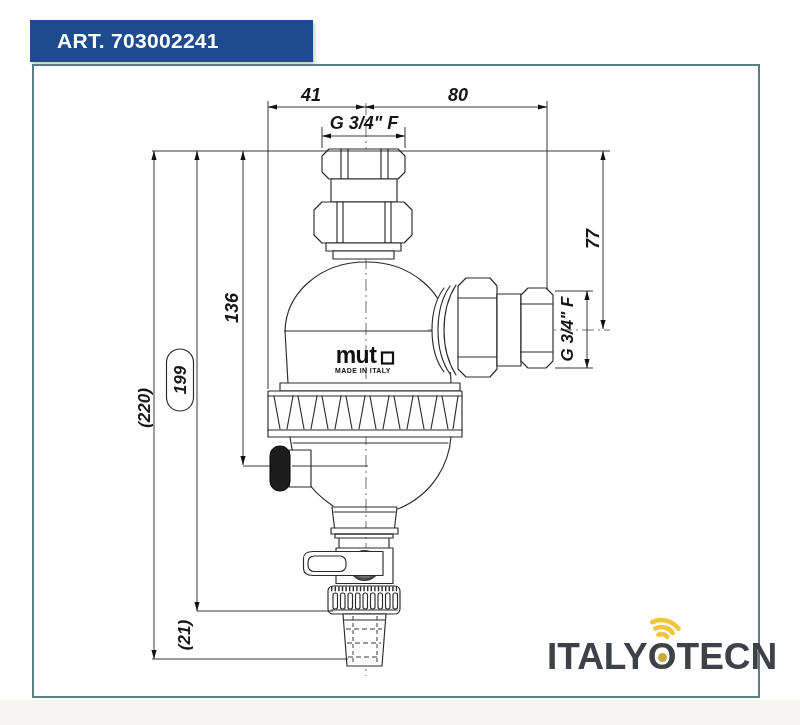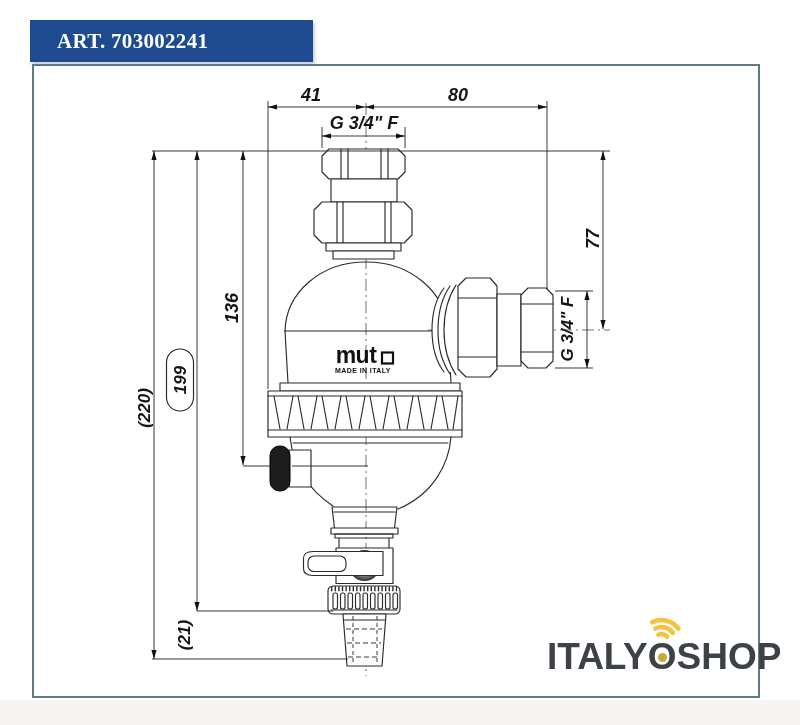--- a/index.html
+++ b/index.html
@@ -2,21 +2,21 @@
 <html><head>
 <meta charset="utf-8">
 <style>
   html,body{margin:0;padding:0;background:#ffffff;}
   .stage{position:relative;width:800px;height:725px;background:#ffffff;overflow:hidden;
          font-family:"Liberation Sans",sans-serif;}
   .frame{position:absolute;left:32px;top:64px;width:728px;height:634px;
          border:2px solid #5d7c84;background:#ffffff;box-sizing:border-box;}
   .bottom-strip{position:absolute;left:0;top:700px;width:800px;height:25px;background:#f6f5f1;}
   .banner{position:absolute;left:30px;top:20px;width:283px;height:42px;background:#1e4b8f;
-          box-shadow:2px 3px 3px rgba(110,120,135,.35);display:flex;align-items:center;font-family:Liberation Serif, serif;}
+          box-shadow:2px 3px 3px rgba(110,120,135,.35);display:flex;align-items:center;}
   .banner span{color:#ffffff;font-weight:bold;font-size:21px;letter-spacing:.3px;padding-left:27px;}
   svg.draw{position:absolute;left:0;top:0;}
   svg.draw .ln{stroke:#2b2b2b;stroke-width:1.15;fill:none;stroke-linecap:round;stroke-linejoin:round;}
   svg.draw .fw{stroke:#2b2b2b;stroke-width:1.15;fill:#ffffff;stroke-linejoin:round;}
   svg.draw .dim{stroke:#222222;stroke-width:0.9;fill:none;}
   svg.draw .cl{stroke:#4a4a4a;stroke-width:0.8;fill:none;stroke-dasharray:12 4 2 4;}
   svg.draw .arr{fill:#111111;stroke:none;}
   svg.draw .dtx{font-family:"Liberation Sans",sans-serif;font-style:italic;font-weight:bold;
                 font-size:18px;fill:#151515;}
   svg.draw .dtx.sm{font-size:17px;}
@@ -195,16 +195,16 @@
       <rect x="382" y="352.5" width="11" height="11" fill="none" stroke="#111" stroke-width="2.2"></rect>
       <text class="madein" x="363" y="373">MADE IN ITALY</text>
     </g>
   </svg>
 
   <div class="tlogo">
     <span class="lg-part">ITALY</span><span class="o-wrap"><svg class="arcs" width="44" height="34" viewBox="0 0 44 34">
         <path d="M8.5,15.9 A21,21 0 0 1 35.5,15.9" fill="none" stroke="#F2C53D" stroke-width="4.6" stroke-linecap="round"></path>
         <path d="M13,21.3 A14,14 0 0 1 31,21.3" fill="none" stroke="#F2C53D" stroke-width="4.6" stroke-linecap="round"></path>
         <path d="M17.5,26.6 A7,7 0 0 1 26.5,26.6" fill="none" stroke="#F2C53D" stroke-width="4.6" stroke-linecap="round"></path>
-      </svg><span class="lg-part">O</span><span class="o-dot"></span></span><span class="lg-part">SHOP</span>
+      </svg><span class="lg-part">O</span><span class="o-dot"></span></span><span class="lg-part">TECN</span>
   </div>
 
 </div>
 
 </body></html>

